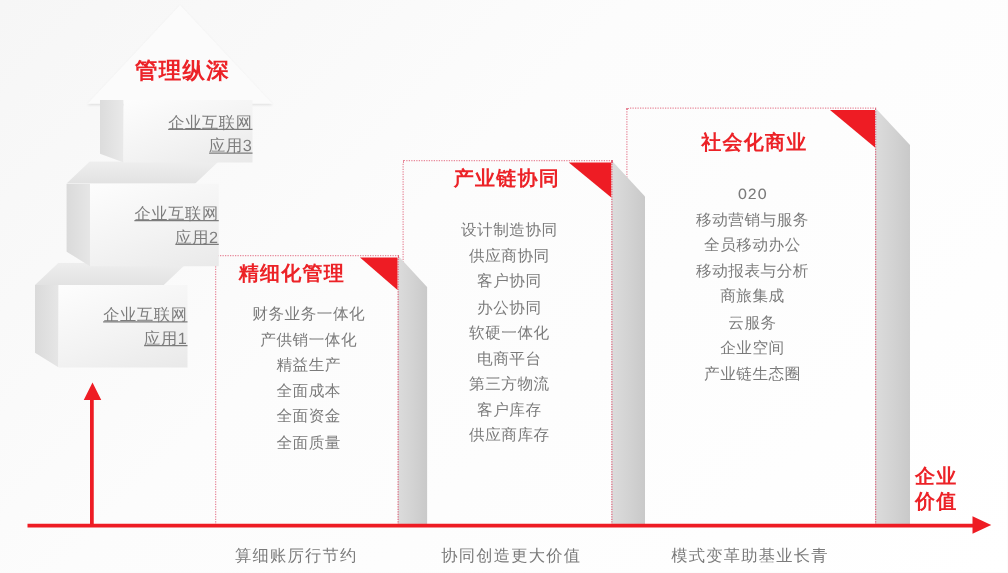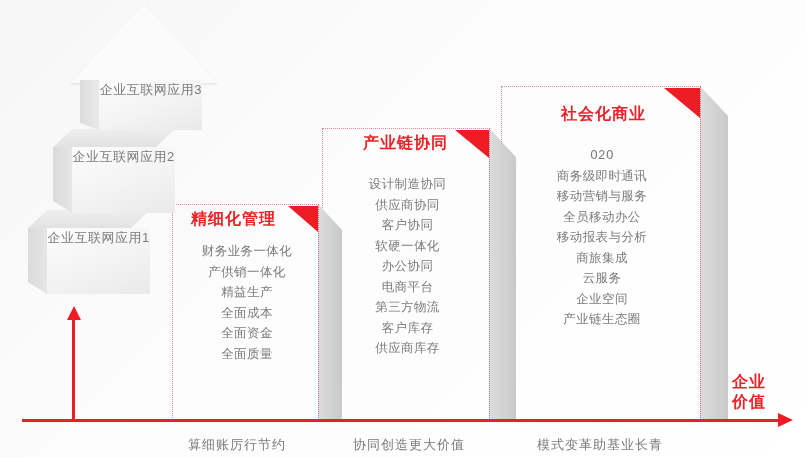--- a/index.html
+++ b/index.html
@@ -15,22 +15,22 @@
   .dot-t{position:absolute;height:0;border-top:1px dotted #e8899a;}
   .dot-r{position:absolute;width:0;border-left:1px dotted #e06a80;}
 
   
   .slab-side{position:absolute;background:linear-gradient(90deg,#dcdcdc 0%,#d2d2d2 55%,#c9c9c9 100%);}
 
   
   .block{position:absolute;}
   .block .face{position:absolute;inset:0;
     background:linear-gradient(160deg,#fdfdfd 0%,#f3f3f3 55%,#e9e9e9 100%);
-    display:flex;flex-direction:row;align-items:flex-start;justify-content:center;
-    color:#7c7c7c;font-size:13px;line-height:19px;letter-spacing:.5px;}
+    display:flex;flex-direction:column;align-items:flex-end;justify-content:center;
+    color:#7c7c7c;font-size:13px;line-height:19px;letter-spacing:.5px;text-decoration:underline;}
   .block .top3d{position:absolute;left:0;top:0;}
   .block .side3d{position:absolute;}
 
   
   .house-head{position:absolute;width:0;height:0;}
 
   
   .flag{position:absolute;width:0;height:0;}
 
   
@@ -109,49 +109,49 @@
               filter:drop-shadow(0 1px 1px rgba(0,0,0,.10));"></div>
   <div class="block" style="left:99px;top:80px;width:103px;height:50px;z-index:3;">
     <div class="side3d" style="left:-19px;top:0;width:19px;height:50px;
                 background:linear-gradient(90deg,#dcdcdc,#e9e9e9);
                 clip-path:polygon(0 0,100% 0,100% 100%,0 86%);"></div>
     <div class="face" style="justify-content:flex-end;padding-bottom:4px;">
       <span>企业互联网</span>
       <span>应用3</span>
     </div>
   </div>
+  <div class="sec-title" style="left:108px;top:44px;z-index:4;font-size:18px;">管理纵深</div>
 
   <div class="sec-title small" style="left:191px;top:209px;">精细化管理</div>
   <div class="sec-title small" style="left:363px;top:133px;">产业链协同</div>
   <div class="sec-title small" style="left:561px;top:104px;">社会化商业</div>
 
   <div class="item-list" style="left:183px;top:241px;width:128px;">
     <div>财务业务一体化</div>
     <div>产供销一体化</div>
     <div>精益生产</div>
     <div>全面成本</div>
     <div>全面资金</div>
     <div>全面质量</div>
   </div>
 
   <div class="item-list" style="left:340px;top:174px;width:135px;">
     <div>设计制造协同</div>
     <div>供应商协同</div>
     <div>客户协同</div>
+    <div>办公协同</div>
     <div>软硬一体化</div>
-    <div>办公协同</div>
     <div>电商平台</div>
     <div>第三方物流</div>
     <div>客户库存</div>
     <div>供应商库存</div>
   </div>
 
   <div class="item-list" style="left:528px;top:146px;width:148px;font-family:Liberation Mono, monospace;">
     <div>O2O</div>
-    <div>商务级即时通讯</div>
     <div>移动营销与服务</div>
     <div>全员移动办公</div>
     <div>移动报表与分析</div>
     <div>商旅集成</div>
     <div>云服务</div>
     <div>企业空间</div>
     <div>产业链生态圈</div>
   </div>
 
   <div class="axis-line" style="left:72px;top:318px;width:3px;height:103px;"></div>

